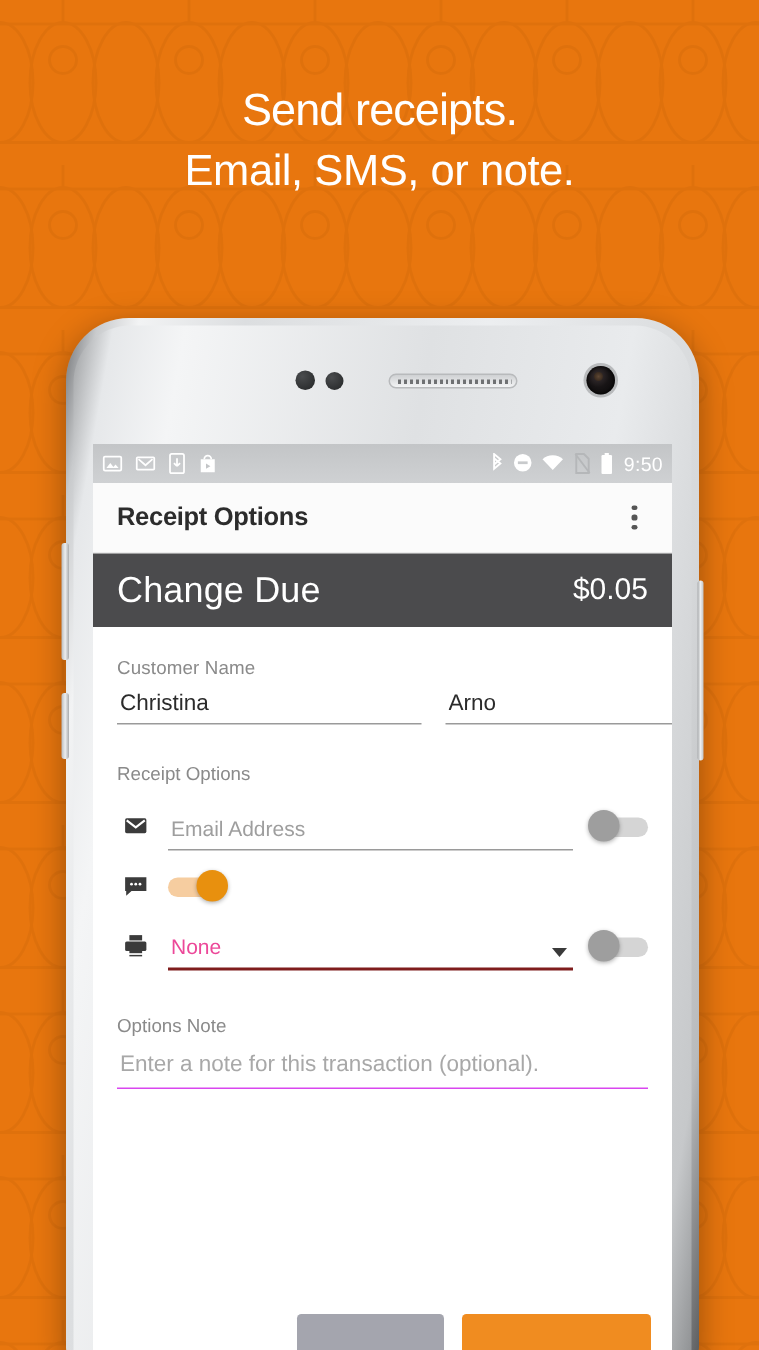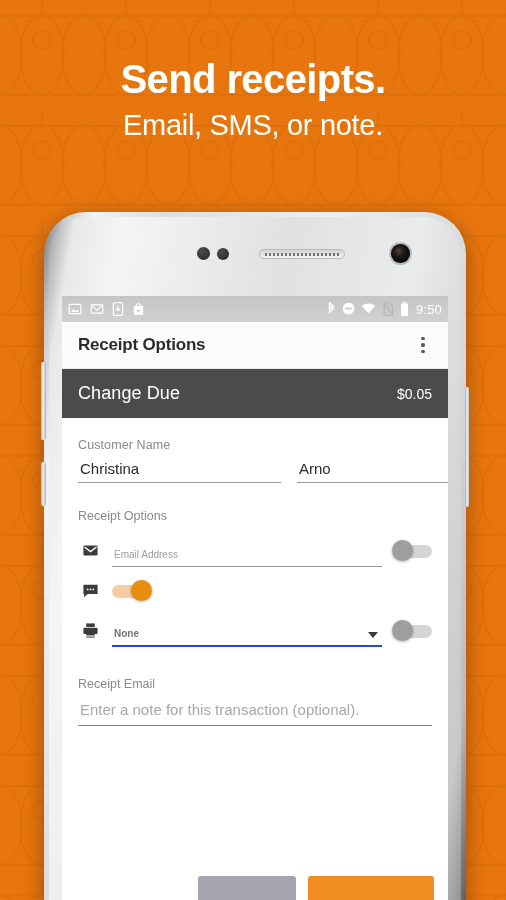--- a/index.html
+++ b/index.html
@@ -23,22 +23,22 @@
   }
 
   
   .headline-block {
     position: absolute; top: 58px; left: 0; right: 0;
     text-align: center;
     z-index: 3;
   }
   .headline {
     color: #FFFFFF;
-    font-size: 40px;
-    font-weight: bold;
+    font-size: 30px;
+    font-weight: normal;
     letter-spacing: -0.6px;
     line-height: 1.08;
   }
   .subheadline {
     color: #FFFFFF;
     font-size: 29px;
     font-weight: normal;
     letter-spacing: -0.3px;
     margin-top: 8px;
   }
@@ -138,22 +138,22 @@
   .overflow-btn i { width: 3.5px; height: 3.5px; border-radius: 50%; background:#555; display:block; }
 
   
   .change-bar {
     height: 49px;
     background: #4b4b4d;
     display: flex; align-items: center;
     padding: 0 16px;
     color: #ffffff;
   }
-  .change-label { font-size: 18px; letter-spacing: .1px; }
-  .change-amount { font-size: 14px; margin-left: auto; }
+  .change-label { font-size: 24px; letter-spacing: .1px; }
+  .change-amount { font-size: 20px; margin-left: auto; }
 
   
   .form-body {
     padding: 20px 16px 0 16px;
     background: #ffffff;
     height: calc(100% - 26px - 47px - 49px);
     position: relative;
   }
   .field-label {
     font-size: 12.5px; color: #8a8a8a; margin-bottom: 6px; letter-spacing: .1px;
@@ -173,26 +173,26 @@
   .section-label { font-size: 12.5px; color: #8a8a8a; margin: 26px 0 4px 0; }
 
   .opt-row { display: flex; align-items: flex-end; gap: 10px; height: 40px; }
   .opt-icon { width: 24px; display:flex; justify-content:center; padding-bottom: 8px; }
   .opt-input-wrap { flex: 1; position: relative; }
   .opt-input {
     width: 100%;
     border: none; outline: none;
     border-bottom: 1px solid #9a9a9a;
     font-family: "Liberation Sans", sans-serif;
-    font-size: 10px; color: #737373;
+    font-size: 14px; color: #ec4899;
     padding: 2px 2px 6px 2px;
     background: transparent;
   }
   .opt-input::placeholder { color: #9e9e9e; }
-  .opt-input.focused { border-bottom: 2px solid #1d4ed8; font-weight: bold; }
+  .opt-input.focused { border-bottom: 2px solid #7f1d1d; }
   .caret-icon {
     position: absolute; right: 4px; bottom: 9px;
     width: 0; height: 0;
     border-left: 5px solid transparent;
     border-right: 5px solid transparent;
     border-top: 6px solid #3a3a3a;
     cursor: pointer;
   }
 
   
@@ -400,21 +400,21 @@
           <span class="opt-input-wrap">
             <input class="opt-input focused" type="text" readonly="" value="None" style="">
             <span class="caret-icon"></span>
           </span>
           <span class="toggle">
             <span class="track"></span>
               <span class="knob"></span>
           </span>
         </div>
 
-        <div class="note-label">Receipt Email</div>
+        <div class="note-label">Options Note</div>
         <input class="note-input" type="text" placeholder="Enter a note for this transaction (optional)." style="">
 
         <div class="btn-bar">
           <button class="btn secondary"></button>
           <button class="btn primary"></button>
         </div>
 
       </div>
     </div>
   </div>

